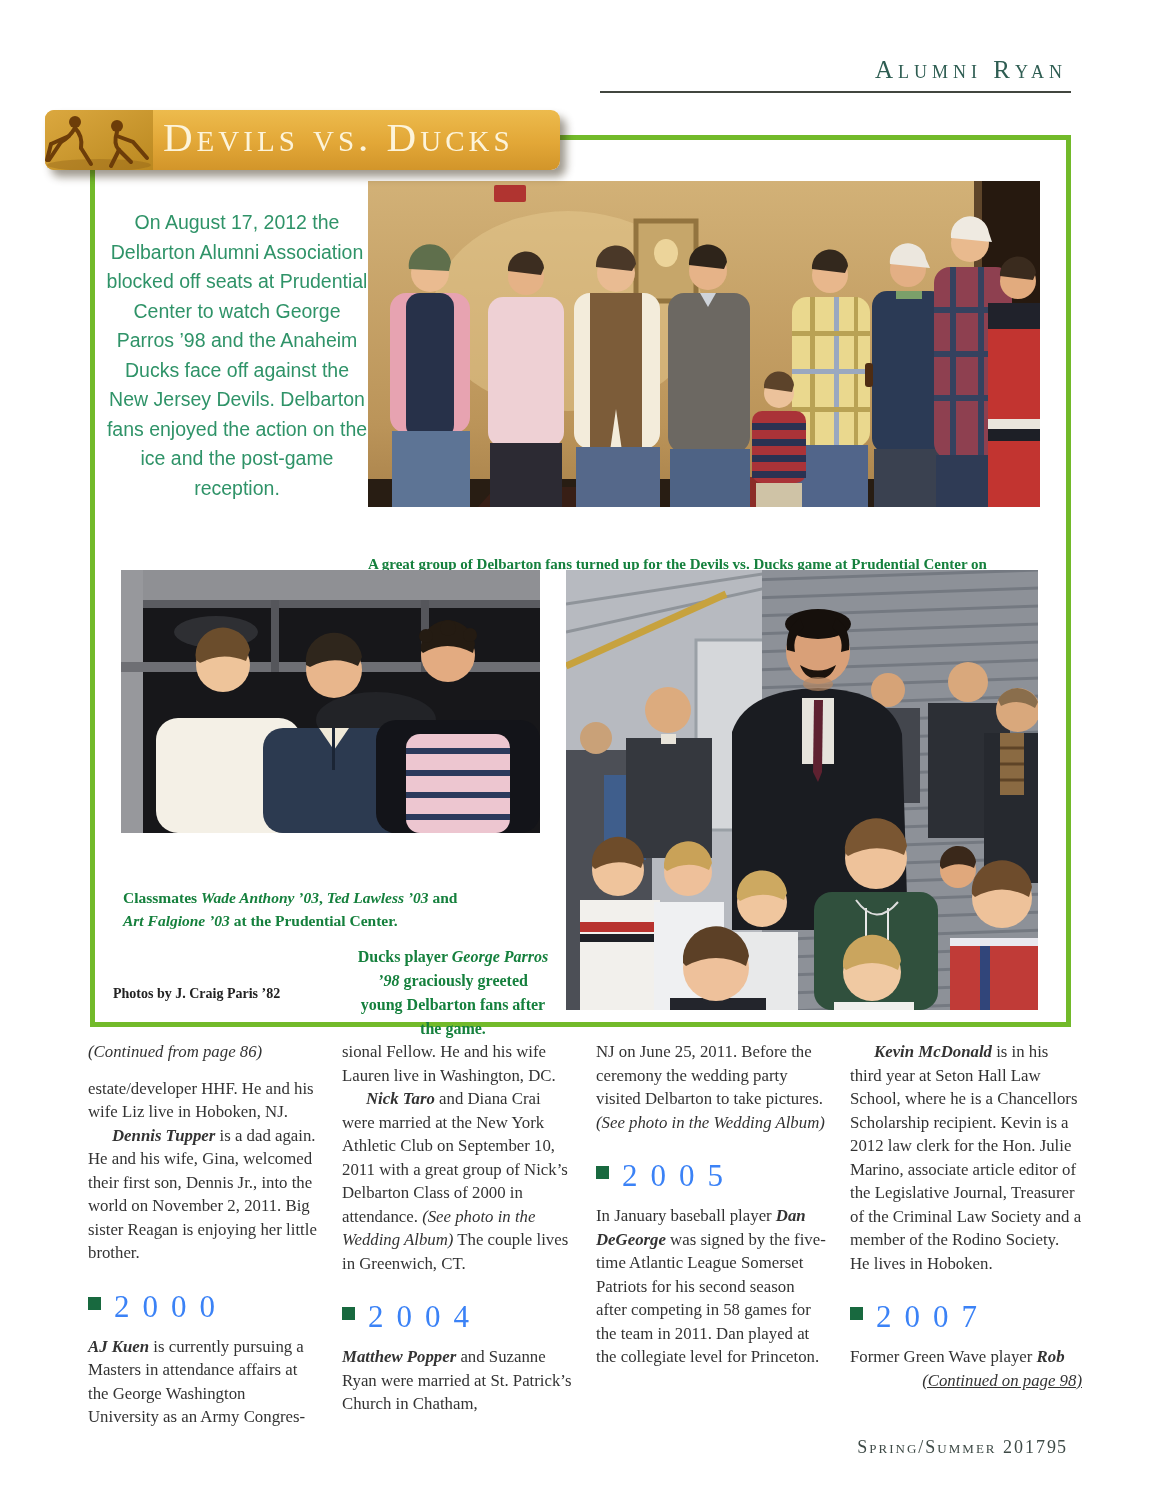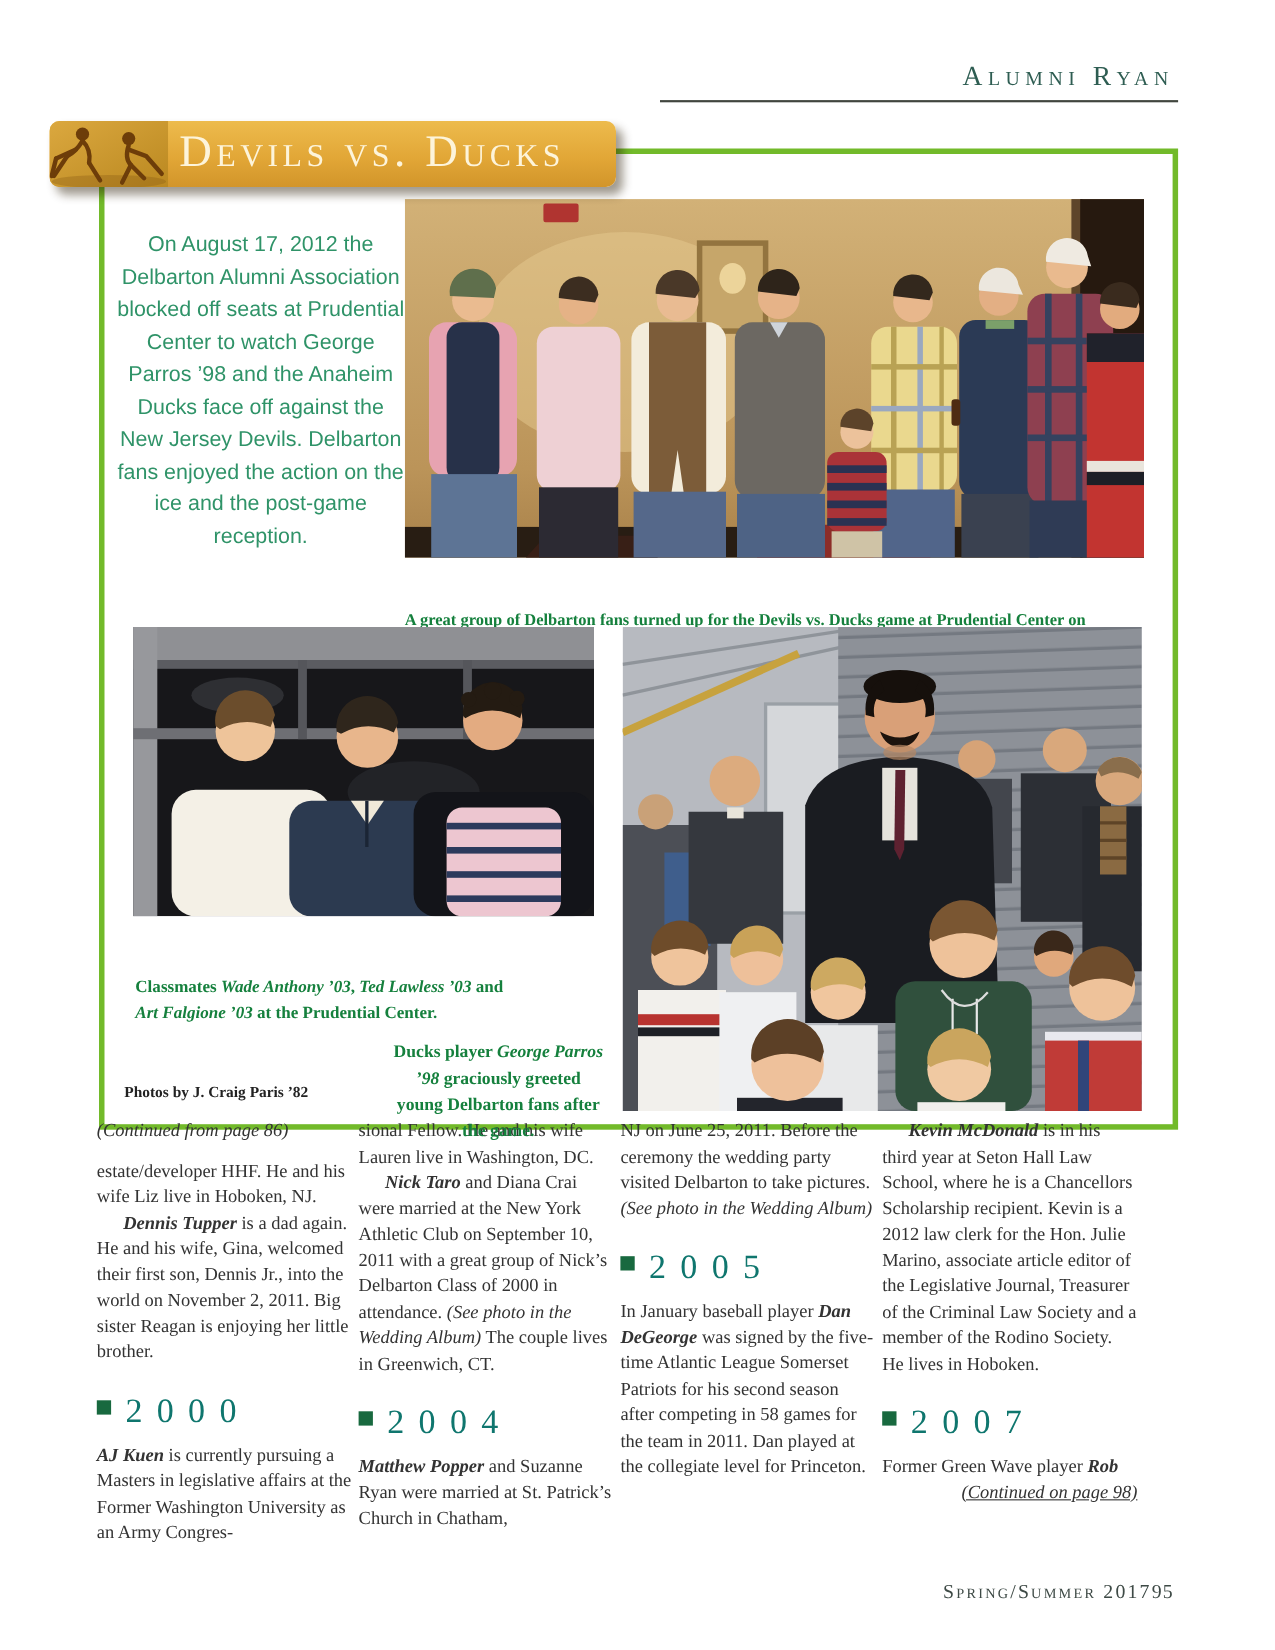--- a/index.html
+++ b/index.html
@@ -38,30 +38,30 @@
 
   
   .caption{position:absolute;z-index:2;font-weight:bold;color:#15803d;margin-top:40px;}
   .caption-top{left:368px;top:513px;width:655px;font-size:15px;line-height:23px;}
   .caption-left{left:123px;top:846px;width:352px;font-size:15.5px;line-height:23px;}
   .caption-right{left:357px;top:905px;width:192px;font-size:16px;line-height:24px;text-align:center;}
   .photo-credit{position:absolute;left:113px;top:986px;z-index:2;font-weight:bold;
     font-size:14px;color:#222;}
 
   
-  #columns-region{position:absolute;left:88px;top:1016px;width:995px;display:flex;gap:6px;z-index:1;}
+  #columns-region{position:absolute;left:88px;top:1040px;width:995px;display:flex;gap:22px;z-index:1;}
   .col{width:232px;flex:0 0 232px;font-size:16.8px;line-height:23.5px;color:#333;}
   .body-para{margin:0;}
   .body-para.indent{text-indent:24px;}
   .continued{margin:0 0 13px 0;}
   .b{font-weight:bold;}
   .i{font-style:italic;}
   .year-heading{display:flex;align-items:flex-start;margin:26px 0 13px 0;}
   .year-square{width:13px;height:13px;background:#18693f;margin:6px 13px 0 0;flex:0 0 auto;}
-  .year-num{font-size:31px;line-height:1;letter-spacing:13px;color:#0f766e;}
+  .year-num{font-size:31px;line-height:1;letter-spacing:13px;color:#3b82f6;}
 
   
   .footer{position:absolute;top:1437px;right:92px;z-index:1;font-variant:small-caps;
     font-size:18px;letter-spacing:2px;color:#3e4a46;white-space:nowrap;}
   .footer .pagenum{letter-spacing:1px;}
 </style>
 </head>
 <body>
 
 <div class="page">
@@ -313,21 +313,21 @@
 
   <div id="columns-region">
       <div class="col">
         <p class="continued"><span class="i">(Continued from page 86)</span></p>
         <p class="body-para"><span>estate/developer HHF. He and his wife Liz live in Hoboken, NJ.</span></p>
         <p class="body-para indent"><span class="b i">Dennis Tupper</span><span> is a dad again. He and his wife, Gina, welcomed their first son, Dennis Jr., into the world on November 2, 2011. Big sister Reagan is enjoying her little brother.</span></p>
         <div class="year-heading">
           <span class="year-square"></span>
           <span class="year-num">2000</span>
         </div>
-        <p class="body-para"><span class="b i">AJ Kuen</span><span> is currently pursuing a Masters in legislative affairs at the Former Washington University as an Army Congres-</span></p>
+        <p class="body-para"><span class="b i">AJ Kuen</span><span> is currently pursuing a Masters in attendance affairs at the George Washington University as an Army Congres-</span></p>
       </div>
       <div class="col">
         <p class="body-para"><span>sional Fellow. He and his wife Lauren live in Washington, DC.</span></p>
         <p class="body-para indent"><span class="b i">Nick Taro</span><span> and Diana Crai were married at the New York Athletic Club on September 10, 2011 with a great group of Nick’s Delbarton Class of 2000 in attendance. </span><span class="i">(See photo in the Wedding Album)</span><span> The couple lives in Greenwich, CT.</span></p>
         <div class="year-heading">
           <span class="year-square"></span>
           <span class="year-num">2004</span>
         </div>
         <p class="body-para"><span class="b i">Matthew Popper</span><span> and Suzanne Ryan were married at St. Patrick’s Church in Chatham,</span></p>
       </div>

